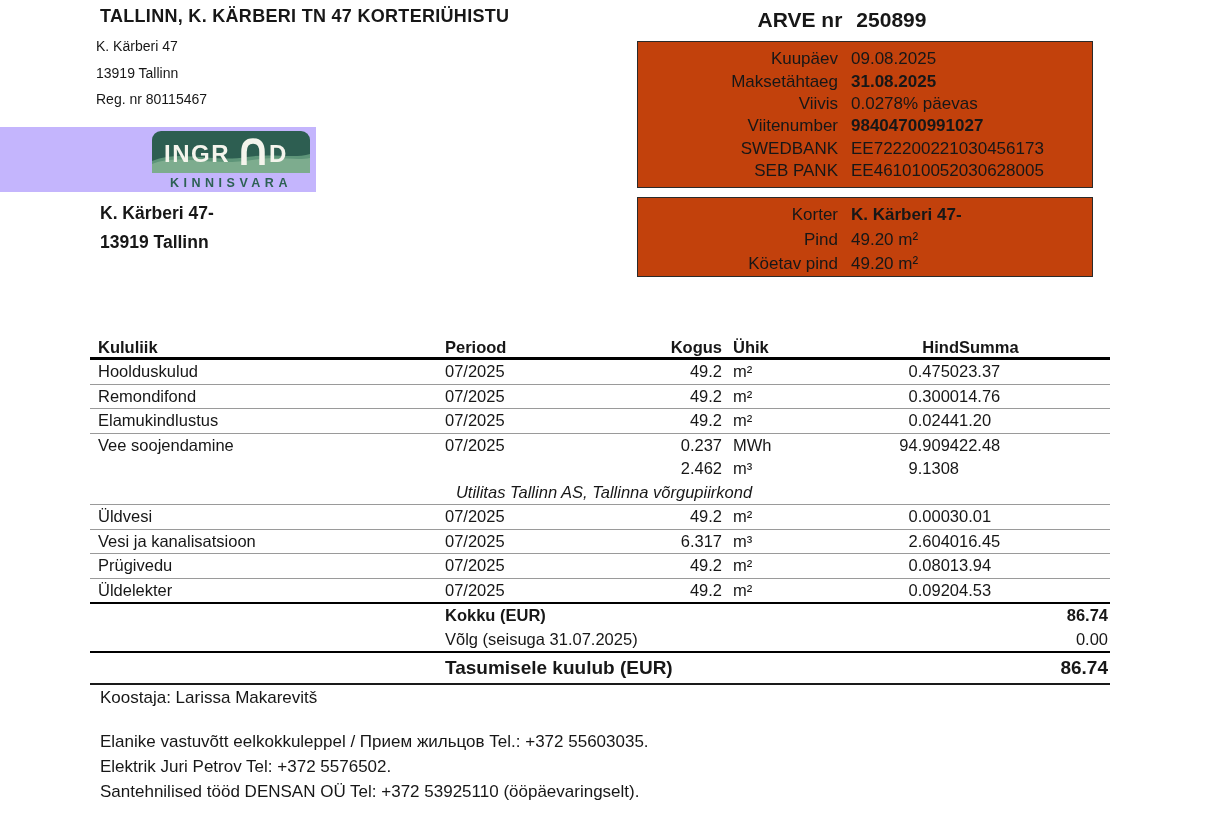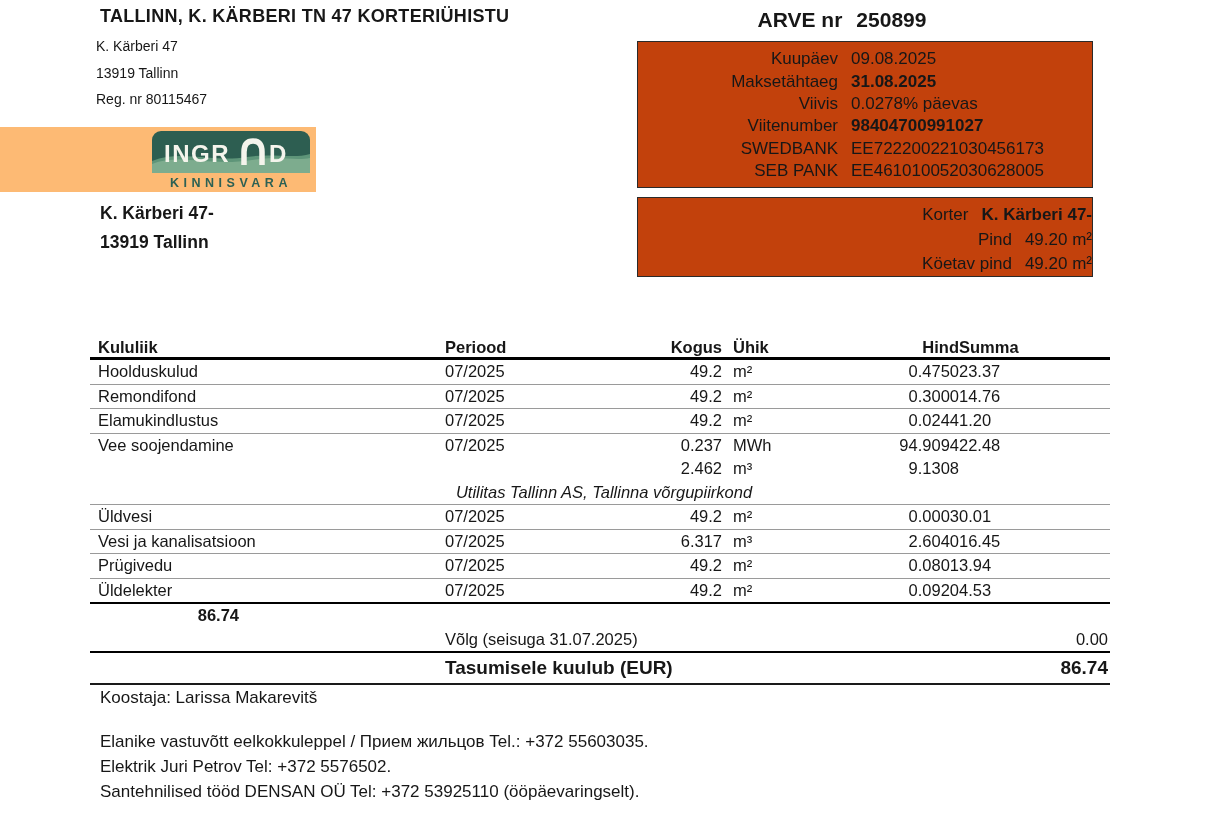--- a/index.html
+++ b/index.html
@@ -11,26 +11,26 @@
   .company{position:absolute;left:100px;top:6px;font-size:18px;font-weight:700;letter-spacing:.3px;}
   .sender-address{position:absolute;left:96px;top:33px;font-size:14px;line-height:26.5px;}
   
   .arve-title{position:absolute;left:637px;top:8px;width:410px;text-align:center;font-size:21px;font-weight:700;}
   .arve-title .num{margin-left:14px;}
   
   .ibox{position:absolute;left:637px;width:456px;border:1.6px solid #2a2a2a;box-sizing:border-box;background:#c2410c;}
   .box1{top:41px;height:147px;padding-top:6px;}
   .box2{top:197px;height:80px;padding-top:5px;}
   .info-row{display:flex;align-items:center;height:22.4px;font-size:17px;}
-  .box2 .info-row{height:24.5px;justify-content:flex-end;}
+  .box2 .info-row{height:24.5px;}
   .info-label{width:200px;text-align:right;white-space:nowrap;}
   .info-value{margin-left:13px;white-space:nowrap;}
   .bold{font-weight:700;}
   
-  .strip{position:absolute;left:0;top:127px;width:316px;height:65px;background:#fdba74;}
+  .strip{position:absolute;left:0;top:127px;width:316px;height:65px;background:#c4b5fd;}
   .logo-rect{position:absolute;left:152px;top:4px;width:158px;height:42px;}
   .logo-sub{position:absolute;left:146px;top:49px;width:170px;text-align:center;
     font-size:12.5px;letter-spacing:4.5px;color:#2d6154;font-weight:600;}
   
   .recipient{position:absolute;left:100px;top:199px;font-size:17.5px;font-weight:700;line-height:29px;}
   
   .table{position:absolute;left:90px;top:337px;width:1020px;font-size:16.5px;}
   .trow{display:flex;align-items:center;height:23.5px;border-bottom:1px solid #9a9a9a;}
   .trow.noline{border-bottom:none;}
   .thead{font-weight:700;height:20px;border-bottom:3px solid #000;}
@@ -212,20 +212,21 @@
     <div class="trow thickline">
       <div class="c-name">Üldelekter</div>
       <div class="c-period">07/2025</div>
       <div class="c-qty">49.2</div>
       <div class="c-unit">m²</div>
       <div class="c-price">0.0920</div>
       <div class="c-sum">4.53</div>
     </div>
 
     <div class="t-total row-kokku">
+      <div class="t-label">Kokku (EUR)</div>
       <div class="t-value">86.74</div>
     </div>
     <div class="t-total row-volg">
       <div class="t-label">Võlg (seisuga 31.07.2025)</div>
       <div class="t-value">0.00</div>
     </div>
     <div class="t-total row-due">
       <div class="t-label">Tasumisele kuulub (EUR)</div>
       <div class="t-value">86.74</div>
     </div>

